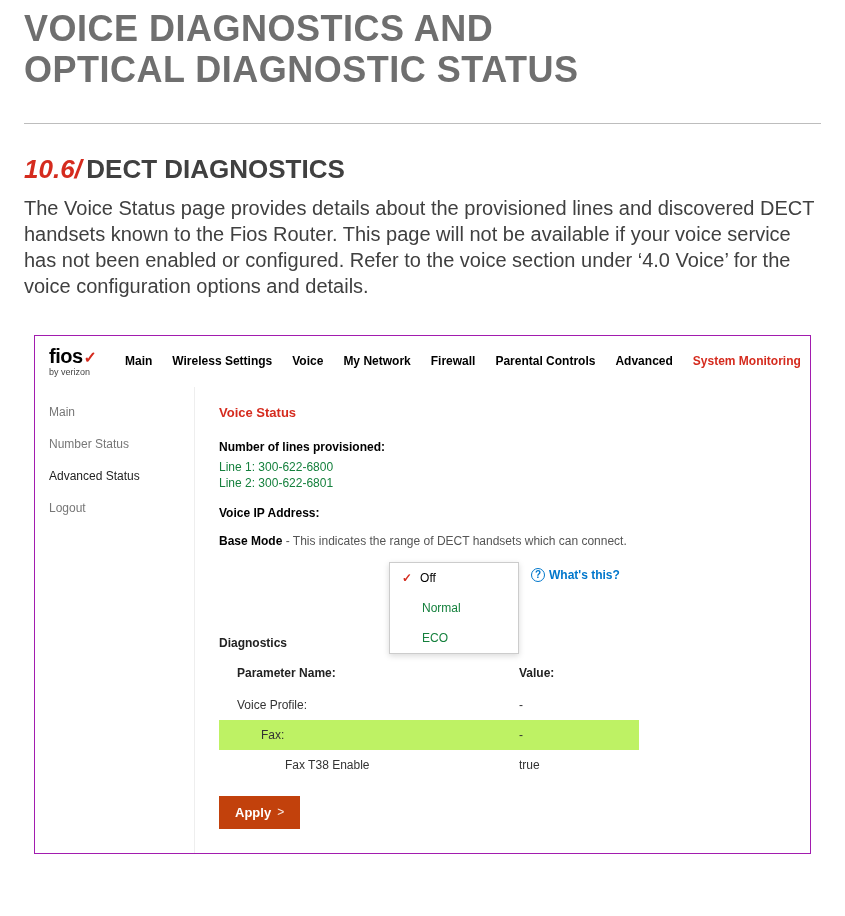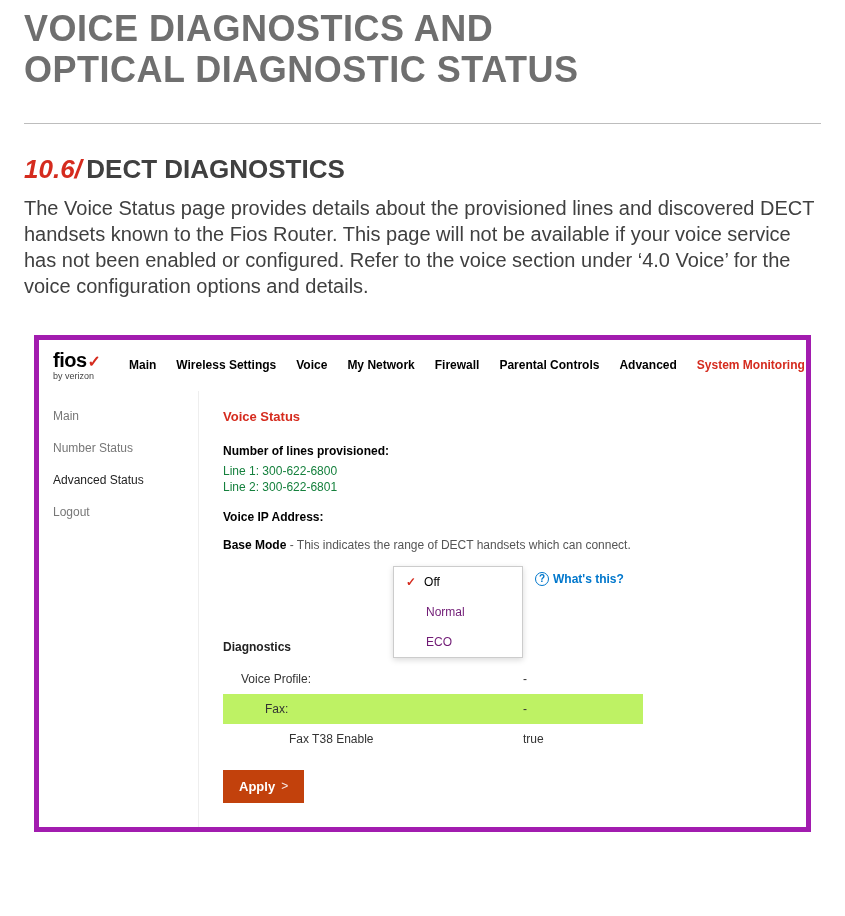--- a/index.html
+++ b/index.html
@@ -40,21 +40,21 @@
   .body-text {
     font-size: 20px;
     color: #404040;
     line-height: 1.3;
     margin-bottom: 36px;
   }
 
   
   .app {
     margin: 0 10px;
-    border: 5px solid #a21caf;
+    border: 1px solid #a21caf;
     font-size: 12px;
     color: #222;
     background: #fff;
     position: relative;
   }
   .app-header {
     display: flex;
     align-items: center;
     padding: 10px 14px;
     gap: 22px;
@@ -87,21 +87,21 @@
 
   .dropdown-row { position: relative; height: 40px; margin-bottom: 8px;}
   .dropdown {
     position:absolute; left: 170px; top:0;
     width: 130px;
     background:#fff;
     border:1px solid #ccc;
     box-shadow: 0 2px 6px rgba(0,0,0,0.15);
     z-index: 5;
   }
-  .dropdown-item { padding:8px 12px; font-size:12px; color:#701a75; cursor:pointer; display:flex; align-items:center; gap:8px;}
+  .dropdown-item { padding:8px 12px; font-size:12px; color:#15803d; cursor:pointer; display:flex; align-items:center; gap:8px;}
   .dropdown-item.selected { color:#000; }
   .dd-check { color:#d52b1e; font-weight:700; }
   .whats {
     position:absolute; left: 312px; top:6px;
     color:#0077cc; font-size:12px; font-weight:700; cursor:pointer;
     display:flex; align-items:center; gap:4px;
   }
   .qmark {
     display:inline-flex; width:14px; height:14px; border-radius:50%;
     border:1px solid #0077cc; color:#0077cc; font-size:10px; font-weight:700;
@@ -210,20 +210,24 @@
         </div>
         <div class="whats">
           <span class="qmark">?</span>
           <span>What's this?</span>
         </div>
       </div>
 
       <div class="diag-heading">Diagnostics</div>
 
       <div class="diag-table">
+        <div class="diag-head">
+          <div class="col1">Parameter Name:</div>
+          <div class="col2">Value:</div>
+        </div>
         <div class="diag-row">
           <div class="col1">Voice Profile:</div>
           <div class="col2">-</div>
         </div>
         <div class="diag-row shade indent1">
           <div class="col1">Fax:</div>
           <div class="col2">-</div>
         </div>
         <div class="diag-row indent2">
           <div class="col1">Fax T38 Enable</div>

